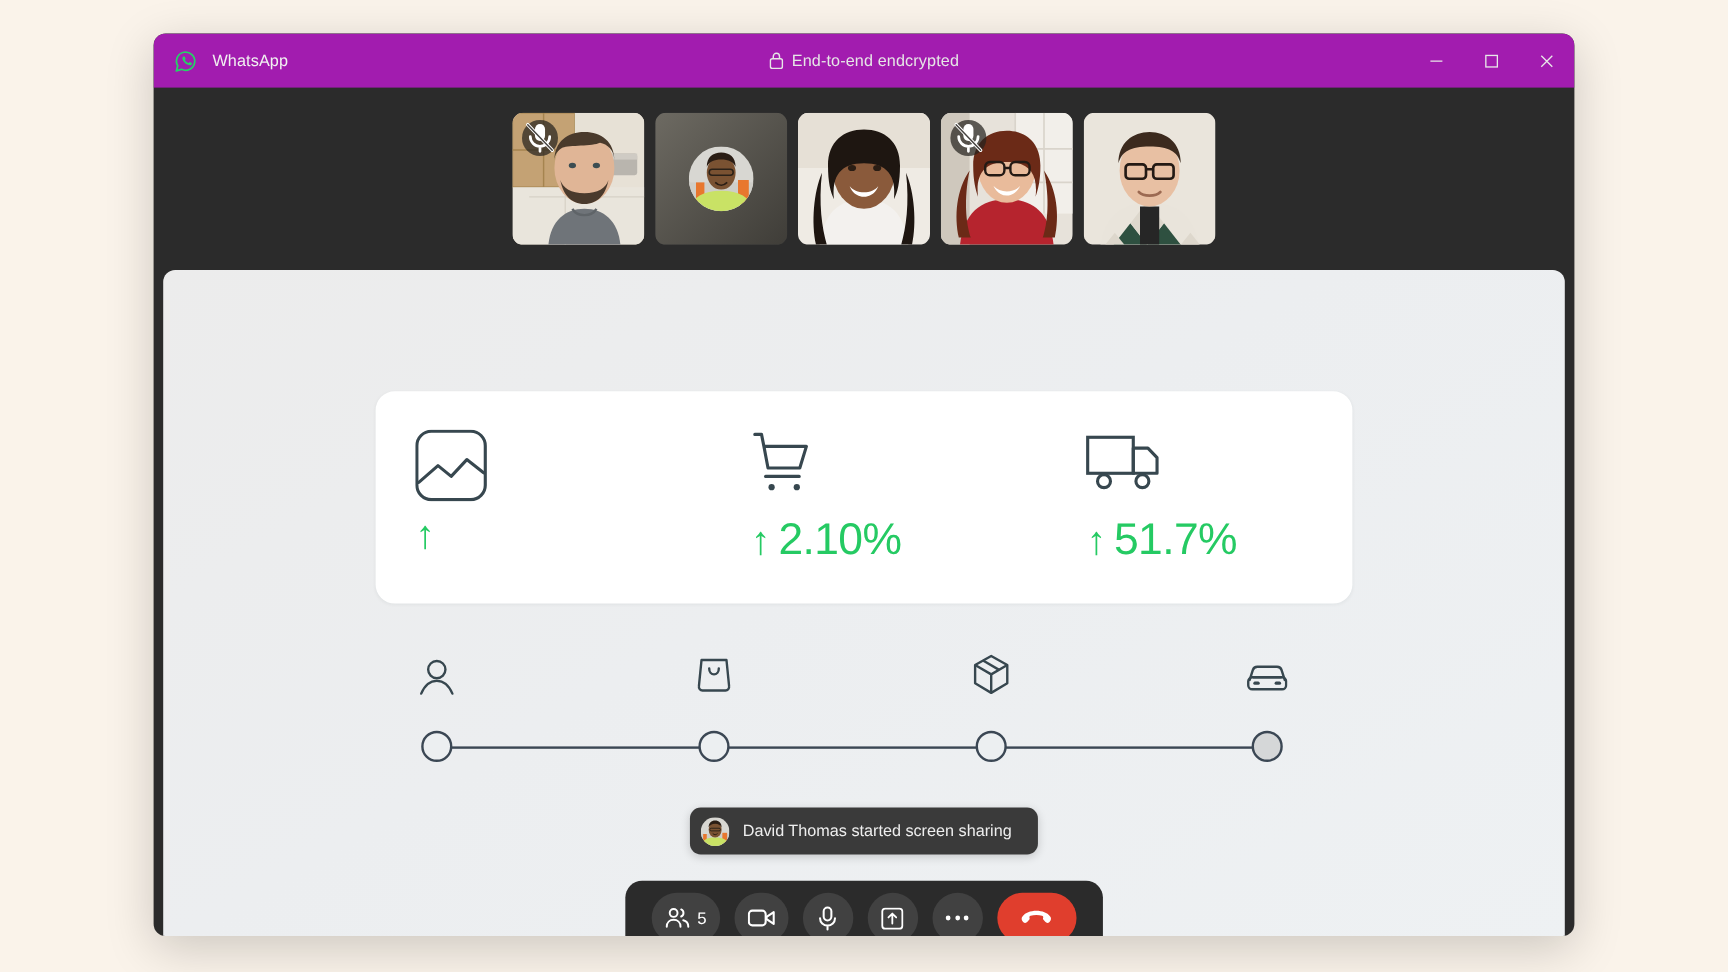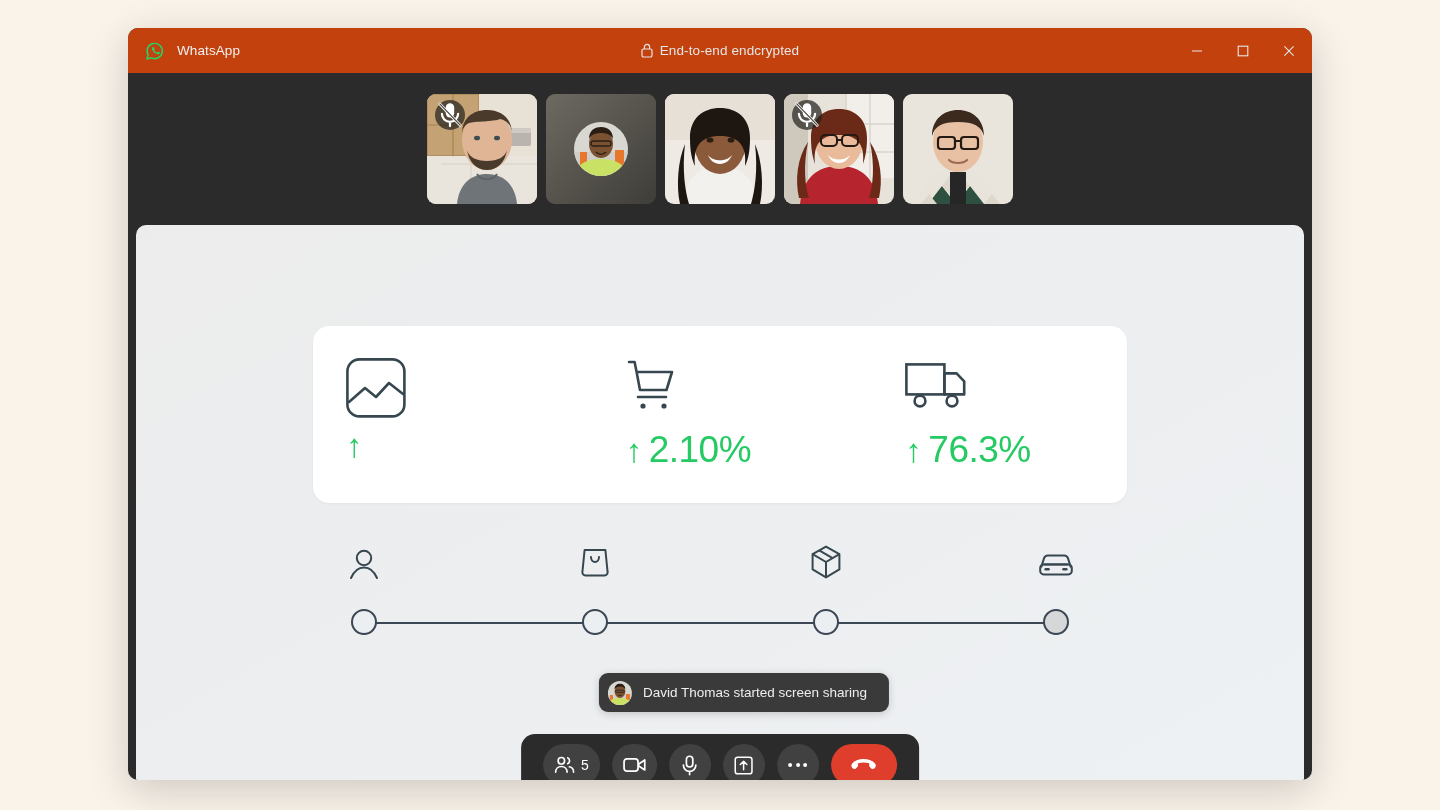--- a/index.html
+++ b/index.html
@@ -26,21 +26,21 @@
     background: #2b2b2b;
     border-radius: 10px;
     box-shadow: 0 10px 40px rgba(0,0,0,0.18);
     overflow: hidden;
   }
 
   
   #title-bar {
     position: relative;
     height: 45px;
-    background: #c2410c;
+    background: #a21caf;
     display: flex;
     align-items: center;
   }
   .tb-left {
     display: flex;
     align-items: center;
     gap: 11px;
     padding-left: 16px;
   }
   .wa-logo { width: 22px; height: 22px; display: block; }
@@ -212,21 +212,20 @@
     transform: translateX(-50%);
     top: 448px;
     height: 39px;
     background: #3a3a3a;
     border-radius: 9px;
     display: flex;
     align-items: center;
     gap: 11px;
     padding: 0 22px 0 9px;
     box-shadow: 0 2px 8px rgba(0,0,0,0.18);
-    margin-left: 24px;
   }
   .toast-avatar {
     width: 24px; height: 24px;
     border-radius: 50%;
     overflow: hidden;
     flex: none;
   }
   .toast-avatar svg { display: block; width: 24px; height: 24px; }
   .toast-text {
     color: #eeeeee;
@@ -479,21 +478,21 @@
         <div class="stat-icon">
           <svg width="64" height="58" viewBox="0 0 64 58" fill="none">
             <rect x="1.4" y="6.4" width="38" height="30" stroke="#37474f" stroke-width="2.6"></rect>
             <path d="M39.4 15.4h12.2l7.6 8v13H39.4z" stroke="#37474f" stroke-width="2.6" stroke-linejoin="round" fill="none"></path>
             <circle cx="15" cy="43" r="5.4" stroke="#37474f" stroke-width="2.6" fill="none"></circle>
             <circle cx="47" cy="43" r="5.4" stroke="#37474f" stroke-width="2.6" fill="none"></circle>
           </svg>
         </div>
         <div class="stat-value">
           <span class="arrow">↑</span>
-          <span>76.3%</span>
+          <span>51.7%</span>
         </div>
       </div>
     </div>
 
     <div id="stepper">
 
       <div class="step-icons">
         <span class="step-ico" style="left:13px; top:4px;">
           <svg width="30" height="32" viewBox="0 0 30 32" fill="none">
             <circle cx="15" cy="9" r="7.2" stroke="#37474f" stroke-width="2"></circle>

